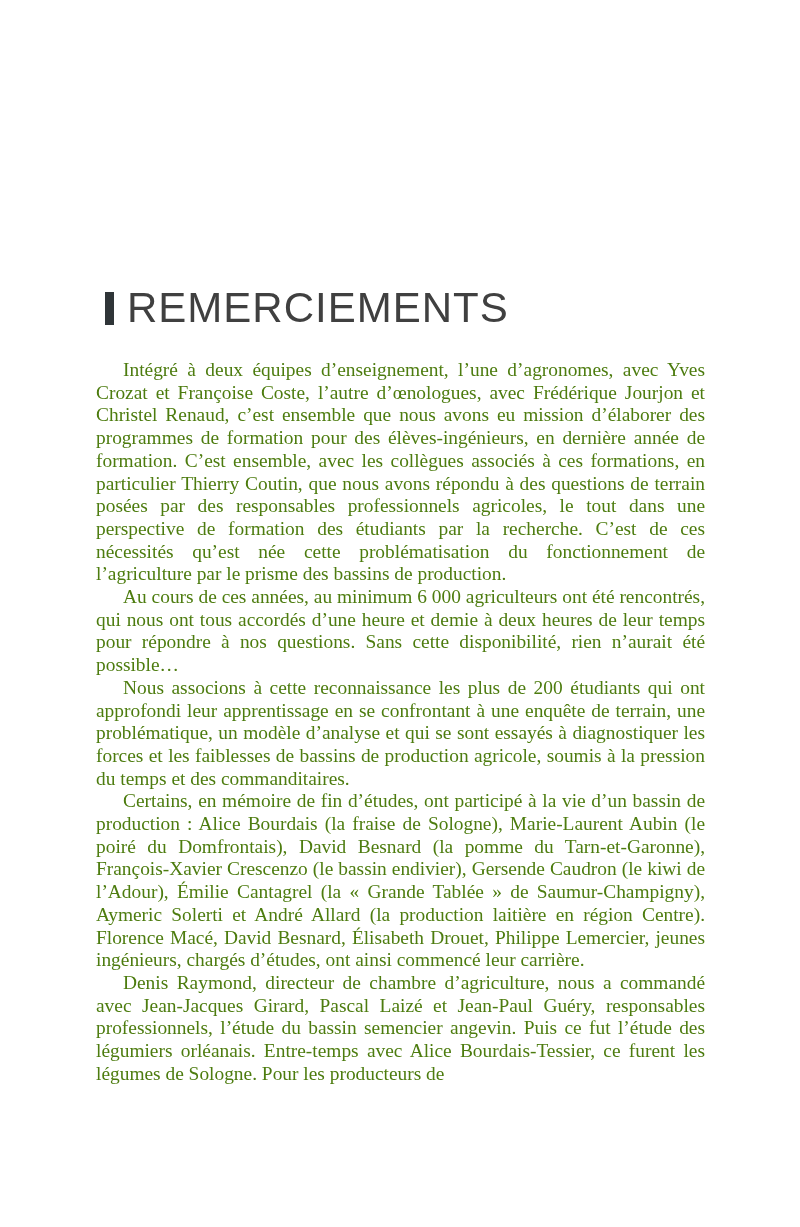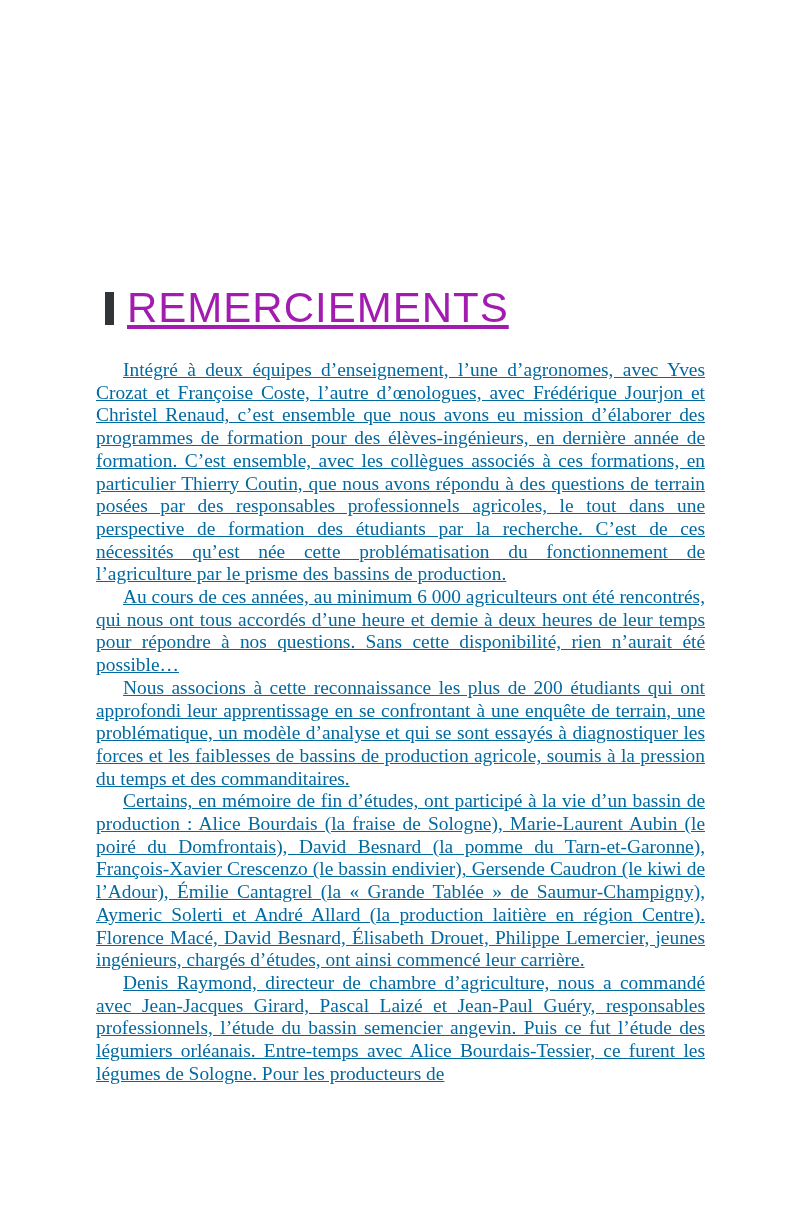--- a/index.html
+++ b/index.html
@@ -56,24 +56,24 @@
     -webkit-hyphens: auto;
   }
 </style>
 </head>
 <body>
 
 <div class="page">
 
   <div class="heading">
     <span class="section-marker" style="background: rgb(47, 53, 56);"></span>
-    <h1 class="page-title" style="color: #a21caf; text-decoration: underline;">REMERCIEMENTS</h1>
+    <h1 class="page-title" style="color: #404040;">REMERCIEMENTS</h1>
   </div>
 
-  <div class="body-text" style="color: #0369a1; text-decoration: underline;">
+  <div class="body-text" style="color: #4d7c0f;">
     <p>Intégré à deux équipes d’enseignement, l’une d’agronomes, avec Yves Crozat et Françoise Coste, l’autre d’œnologues, avec Frédérique Jourjon et Christel Renaud, c’est ensemble que nous avons eu mission d’élaborer des programmes de formation pour des élèves-ingénieurs, en dernière année de formation. C’est ensemble, avec les collègues associés à ces formations, en particulier Thierry Coutin, que nous avons répondu à des questions de terrain posées par des responsables professionnels agricoles, le tout dans une perspective de formation des étudiants par la recherche. C’est de ces nécessités qu’est née cette problématisation du fonctionnement de l’agriculture par le prisme des bassins de production.</p>
     <p>Au cours de ces années, au minimum 6 000 agriculteurs ont été rencontrés, qui nous ont tous accordés d’une heure et demie à deux heures de leur temps pour répondre à nos questions. Sans cette disponibilité, rien n’aurait été possible…</p>
     <p>Nous associons à cette reconnaissance les plus de 200 étudiants qui ont approfondi leur apprentissage en se confrontant à une enquête de terrain, une problématique, un modèle d’analyse et qui se sont essayés à diagnostiquer les forces et les faiblesses de bassins de production agricole, soumis à la pression du temps et des commanditaires.</p>
     <p>Certains, en mémoire de fin d’études, ont participé à la vie d’un bassin de production : Alice Bourdais (la fraise de Sologne), Marie-Laurent Aubin (le poiré du Domfrontais), David Besnard (la pomme du Tarn-et-Garonne), François-Xavier Crescenzo (le bassin endivier), Gersende Caudron (le kiwi de l’Adour), Émilie Cantagrel (la « Grande Tablée » de Saumur-Champigny), Aymeric Solerti et André Allard (la production laitière en région Centre). Florence Macé, David Besnard, Élisabeth Drouet, Philippe Lemercier, jeunes ingénieurs, chargés d’études, ont ainsi commencé leur carrière.</p>
     <p>Denis Raymond, directeur de chambre d’agriculture, nous a commandé avec Jean-Jacques Girard, Pascal Laizé et Jean-Paul Guéry, responsables professionnels, l’étude du bassin semencier angevin. Puis ce fut l’étude des légumiers orléanais. Entre-temps avec Alice Bourdais-Tessier, ce furent les légumes de Sologne. Pour les producteurs de</p>
   </div>
 
 </div>
 
 </body></html>

